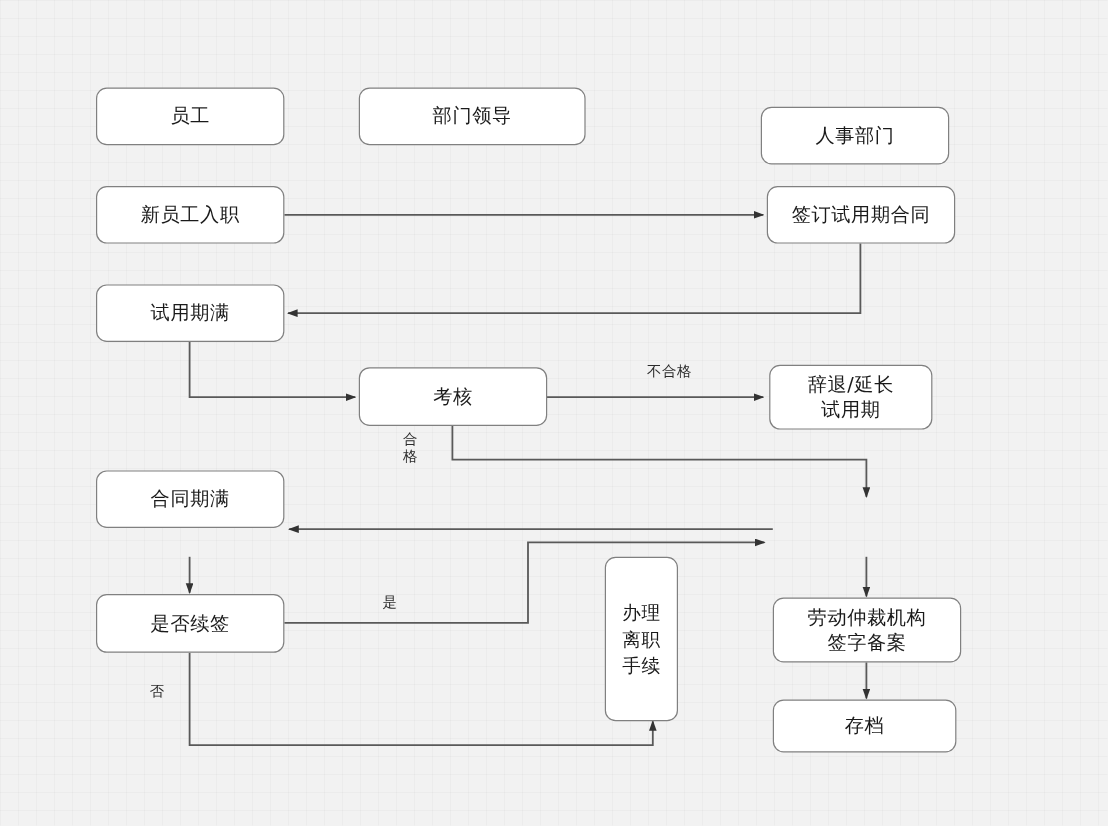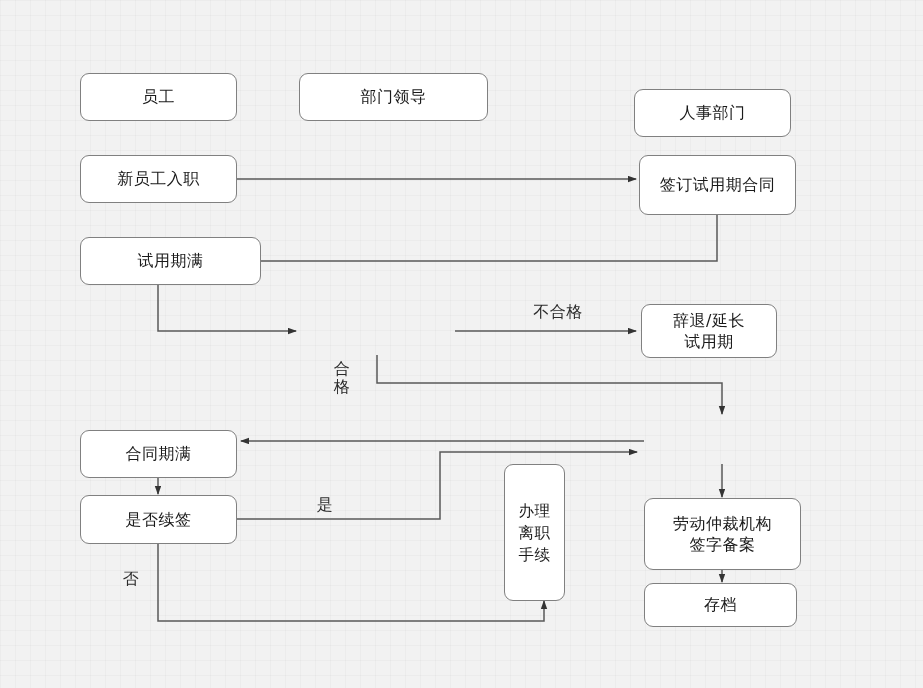--- a/index.html
+++ b/index.html
@@ -47,21 +47,21 @@
     letter-spacing: 0.5px;
     white-space: pre-line;
   }
   .node.narrow {
     font-size: 15.5px;
     line-height: 1.42;
   }
   .edge-label {
     position: absolute;
     color: #2b2b2b;
-    font-size: 16px;
+    font-size: 12px;
     line-height: 1.15;
     letter-spacing: 0.5px;
     white-space: pre-line;
     text-align: center;
   }
 </style>
 </head>
 <body>
 
 <div id="canvas">
@@ -97,35 +97,36 @@
       <path d="M158,544 L158,621 L544,621 L544,601" marker-end="url(#arrow)"></path>
     </g>
   </svg>
 
   <div class="node" style="left:80px; top:73px; width:157px; height:48px;">员工</div>
   <div class="node" style="left:299px; top:73px; width:189px; height:48px;">部门领导</div>
   <div class="node" style="left:634px; top:73px; width:157px; height:48px;margin-top:16px;">人事部门</div>
 
   <div class="node" style="left:80px; top:155px; width:157px; height:48px;">新员工入职</div>
 
-  <div class="node" style="left:80px; top:237px; width:181px; height:48px;">试用期满</div>
+  <div class="node" style="left:80px; top:237px; width:157px; height:48px;">试用期满</div>
 
+  <div class="node" style="left:299px; top:306px; width:157px; height:49px;">考核</div>
 
-  <div class="node" style="left:639px; top:155px; width:157px; height:60px;">签订试用期合同</div>
+  <div class="node" style="left:639px; top:155px; width:157px; height:48px;">签订试用期合同</div>
 
   <div class="node" style="left:641px; top:304px; width:136px; height:54px;">辞退/延长
 试用期</div>
 
 
-  <div class="node" style="left:644px; top:498px; width:157px; height:72px;">劳动仲裁机构
+  <div class="node" style="left:644px; top:498px; width:157px; height:54px;">劳动仲裁机构
 签字备案</div>
 
   <div class="node" style="left:644px; top:583px; width:153px; height:44px;">存档</div>
 
-  <div class="node" style="left:80px; top:430px; width:157px; height:48px;">合同期满</div>
+  <div class="node" style="left:80px; top:392px; width:157px; height:48px;">合同期满</div>
 
   <div class="node" style="left:80px; top:495px; width:157px; height:49px;text-align:center;">是否续签</div>
 
   <div class="node narrow" style="left:504px; top:464px; width:61px; height:137px;">办理
 离职
 手续</div>
 
   <div class="edge-label" style="left:528px; top:303px; width:60px;">不合格</div>
 
   <div class="edge-label" style="left:333px; top:360px; width:18px;">合

